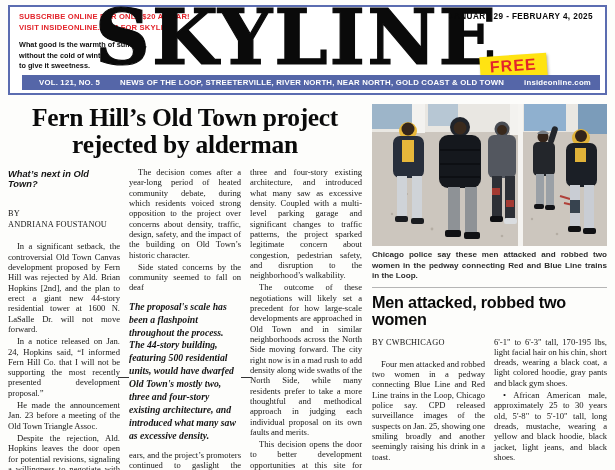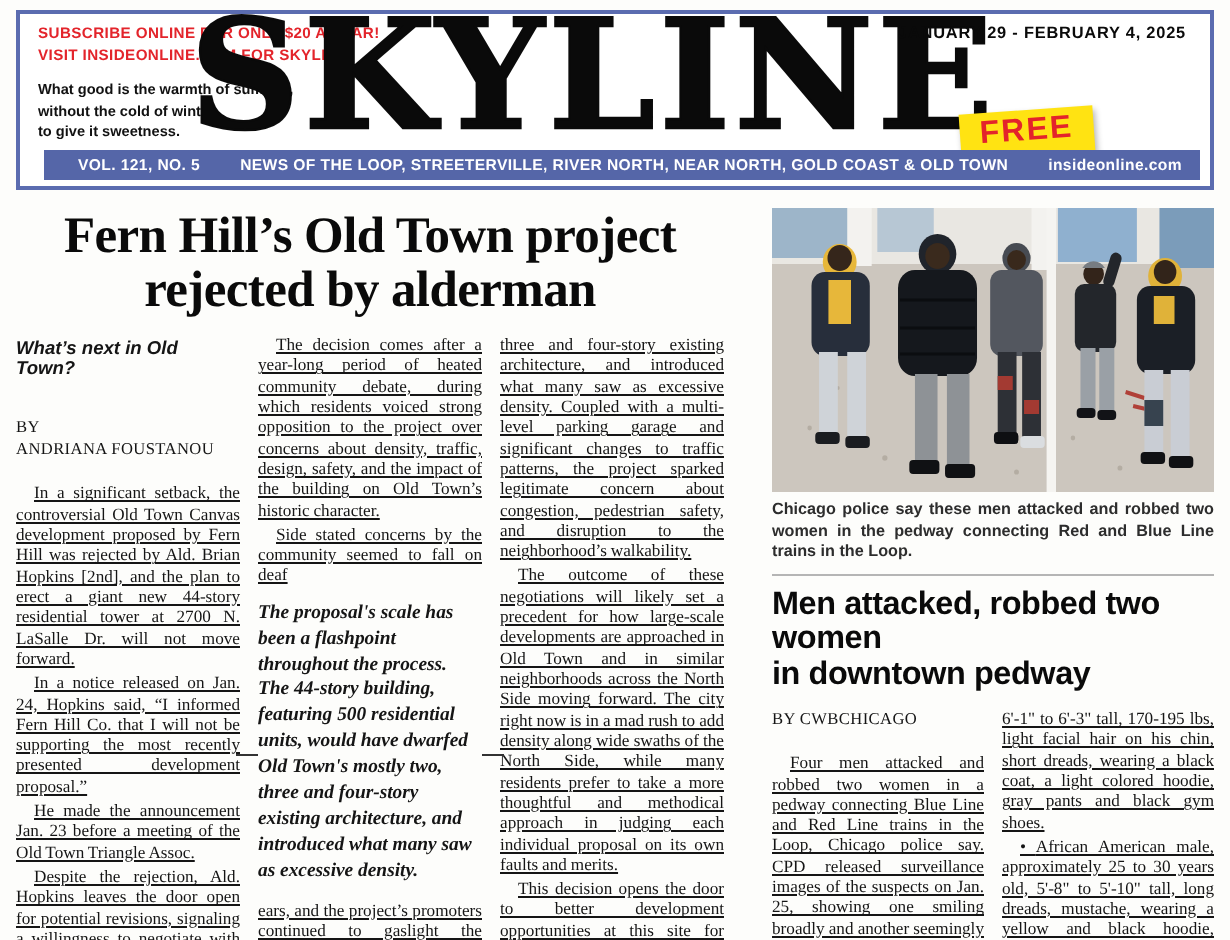--- a/index.html
+++ b/index.html
@@ -27,34 +27,34 @@
   .free-badge { position:absolute; right:58px; top:48px; background:#ffe312; color:#e3242b;
     font-family:"Liberation Sans",sans-serif; font-weight:900; font-size:16px; letter-spacing:1px;
     padding:2px 10px 3px; transform:rotate(-4deg); box-shadow:1px 2px 3px rgba(0,0,0,.3); }
   .info-bar { position:absolute; left:12px; right:5px; bottom:3px; height:15px; background:#5566a8;
     color:#fff; display:flex; align-items:center; justify-content:space-between;
     font-family:"Liberation Sans",sans-serif; font-weight:bold; font-size:7.8px;
     letter-spacing:.2px; padding:0 9px 0 17px; }
 
   
   .main { position:absolute; top:104px; left:8px; right:8px; bottom:0; overflow:hidden;
-    display:flex; gap:24px; }
+    display:flex; gap:10px; }
   .lead-story { width:354px; flex:0 0 354px; }
   .pedway-story { flex:1; }
 
   .lead-headline { font-family:"Liberation Serif",serif; font-weight:bold; font-size:25.5px;
     line-height:1.04; text-align:center; letter-spacing:-.3px; color:#0a0a0a; margin:1px 0 9px; }
   .cols { display:flex; gap:9px; }
   .col { flex:1; min-width:0; }
 
   .kicker { font-family:"Liberation Sans",sans-serif; font-weight:bold; font-style:italic;
     font-size:9.3px; margin:2px 0 19px; }
   .byline { font-size:8.3px; letter-spacing:.2px; line-height:1.35; margin-bottom:11px; }
   .body-p { font-size:8.6px; line-height:1.2; text-align:justify; text-indent:9px;
-    margin-bottom:2px; word-spacing:-.2px;text-decoration:underline; }
+    margin-bottom:2px; word-spacing:-.2px; }
   .no-indent { text-indent:0; }
   .pull-quote { position:relative; font-family:"Liberation Serif",serif; font-weight:bold;
     font-style:italic; font-size:9.7px; line-height:1.33; margin:8px 0 7px; }
   .pull-quote::before, .pull-quote::after { content:""; position:absolute; top:54%;
     width:11px; height:1px; background:#333; }
   .pull-quote::before { left:-11px; } .pull-quote::after { right:-11px; }
 
   
   .photo-wrap { width:100%; height:142px; }
   .photo-wrap svg { width:100%; height:100%; display:block; }
@@ -101,21 +101,21 @@
       <div>rejected by alderman</div>
     </div>
     <div class="cols">
       <div class="col">
         <div class="kicker">What’s next in Old Town?</div>
         <div class="byline">
           <div>BY</div>
           <div>ANDRIANA FOUSTANOU</div>
         </div>
         <div>
-            <p class="body-p">In a significant setback, the controversial Old Town Canvas development proposed by Fern Hill was rejected by Ald. Brian Hopkins [2nd], and the plan to erect a giant new 44-story residential tower at 2700 N. LaSalle Dr. will not move forward.</p>
+            <p class="body-p">In a significant setback, the controversial Old Town Canvas development proposed by Fern Hill was rejected by Ald. Brian Hopkins [2nd], and the plan to erect a giant new 44-story residential tower at 1600 N. LaSalle Dr. will not move forward.</p>
             <p class="body-p">In a notice released on Jan. 24, Hopkins said, “I informed Fern Hill Co. that I will not be supporting the most recently presented development proposal.”</p>
             <p class="body-p">He made the announcement Jan. 23 before a meeting of the Old Town Triangle Assoc.</p>
             <p class="body-p">Despite the rejection, Ald. Hopkins leaves the door open for potential revisions, signaling a willingness to negotiate with Fern Hill under certain conditions. The size and density of the building will be a main point of contention. “They did not want</p>
           </div>
       </div>
       <div class="col">
         <div>
             <p class="body-p">The decision comes after a year-long period of heated community debate, during which residents voiced strong opposition to the project over concerns about density, traffic, design, safety, and the impact of the building on Old Town’s historic character.</p>
             <p class="body-p">Side stated concerns by the community seemed to fall on deaf</p>
           </div>
@@ -216,21 +216,20 @@
           <rect x="198" y="96" width="10" height="13" fill="#37434f"></rect>
           <rect x="196" y="122" width="13" height="6" rx="2" fill="#101114"></rect>
           <rect x="211" y="124" width="13" height="6" rx="2" fill="#101114"></rect>
         </g>
       </svg>
     </div>
     <div class="photo-caption">Chicago police say these men attacked and robbed two women in the pedway connecting Red and Blue Line trains in the Loop.</div>
     <hr class="story-divider">
     <div class="pedway-headline">
       <div>Men attacked, robbed two women</div>
-      <div>in downtown pedway</div>
     </div>
     <div class="cols">
       <div class="col">
         <div class="byline">BY CWBCHICAGO</div>
         <div>
             <p class="body-p">Four men attacked and robbed two women in a pedway connecting Blue Line and Red Line trains in the Loop, Chicago police say. CPD released surveillance images of the suspects on Jan. 25, showing one smiling broadly and another seemingly raising his drink in a toast.</p>
           </div>
       </div>
       <div class="col">
         <p class="body-p no-indent">6'-1" to 6'-3" tall, 170-195 lbs, light facial hair on his chin, short dreads, wearing a black coat, a light colored hoodie, gray pants and black gym shoes.</p>

